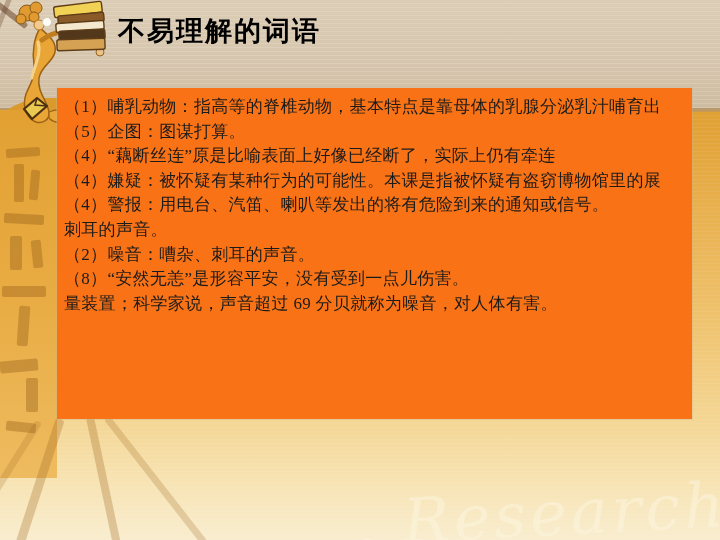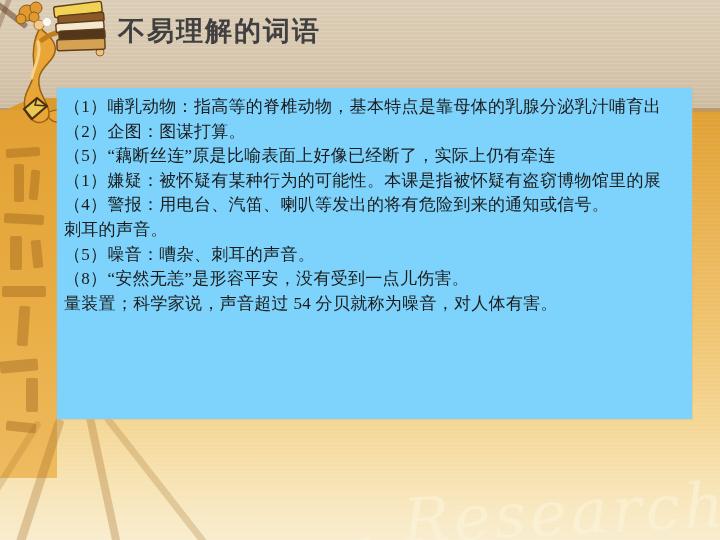--- a/index.html
+++ b/index.html
@@ -43,26 +43,26 @@
     background:radial-gradient(ellipse at 50% 42%,#db9a2d 0%,#db9a2d 52%,rgba(219,154,45,0) 53%);
   }
   .mound2{
     position:absolute;left:6px;top:116px;width:92px;height:44px;border-radius:50%;
     background:rgba(240,196,104,.75);
   }
   
   .title{
     position:absolute;left:118px;top:13px;
     font-size:27px;font-weight:bold;letter-spacing:2px;
-    color:#404040;
+    color:#000000;
   }
   
   .panel{
     position:absolute;left:57px;top:88px;width:635px;height:331px;
-    background:#7dd3fc;
+    background:#f97316;
     box-shadow:0 0 0 1px rgba(200,180,140,.35);
     padding:7px 8px 0 7px;box-sizing:border-box;
     z-index:5;
   }
   .panel .line{
     font-family:"Liberation Serif","DejaVu Serif",serif;
     font-size:17px;line-height:24.6px;
     color:#1b1b1b;white-space:nowrap;letter-spacing:.3px;
   }
   
@@ -147,25 +147,25 @@
 
   <svg class="falling-book" viewBox="0 0 30 34">
     <path d="M4,14 L17,3 L27,11 L12,24 Z" fill="#e9c94f" stroke="#4a2f12" stroke-width="2.2" stroke-linejoin="round"></path>
     <path d="M17,3 L15,10 L27,11" fill="none" stroke="#4a2f12" stroke-width="1.6"></path>
   </svg>
 
   <div class="title">不易理解的词语</div>
 
   <div class="panel">
     <div class="line">（1）哺乳动物：指高等的脊椎动物，基本特点是靠母体的乳腺分泌乳汁哺育出</div>
-    <div class="line">（2）企图：图谋打算。</div>
-    <div class="line">（5）“藕断丝连”原是比喻表面上好像已经断了，实际上仍有牵连</div>
-    <div class="line">（1）嫌疑：被怀疑有某种行为的可能性。本课是指被怀疑有盗窃博物馆里的展</div>
+    <div class="line">（5）企图：图谋打算。</div>
+    <div class="line">（4）“藕断丝连”原是比喻表面上好像已经断了，实际上仍有牵连</div>
+    <div class="line">（4）嫌疑：被怀疑有某种行为的可能性。本课是指被怀疑有盗窃博物馆里的展</div>
     <div class="line">（4）警报：用电台、汽笛、喇叭等发出的将有危险到来的通知或信号。</div>
     <div class="line">刺耳的声音。</div>
-    <div class="line">（5）噪音：嘈杂、刺耳的声音。</div>
+    <div class="line">（2）噪音：嘈杂、刺耳的声音。</div>
     <div class="line">（8）“安然无恙”是形容平安，没有受到一点儿伤害。</div>
-    <div class="line">量装置；科学家说，声音超过 54 分贝就称为噪音，对人体有害。</div>
+    <div class="line">量装置；科学家说，声音超过 69 分贝就称为噪音，对人体有害。</div>
   </div>
 
   <div class="watermark">Research</div>
 
 </div>
 
 </body></html>

